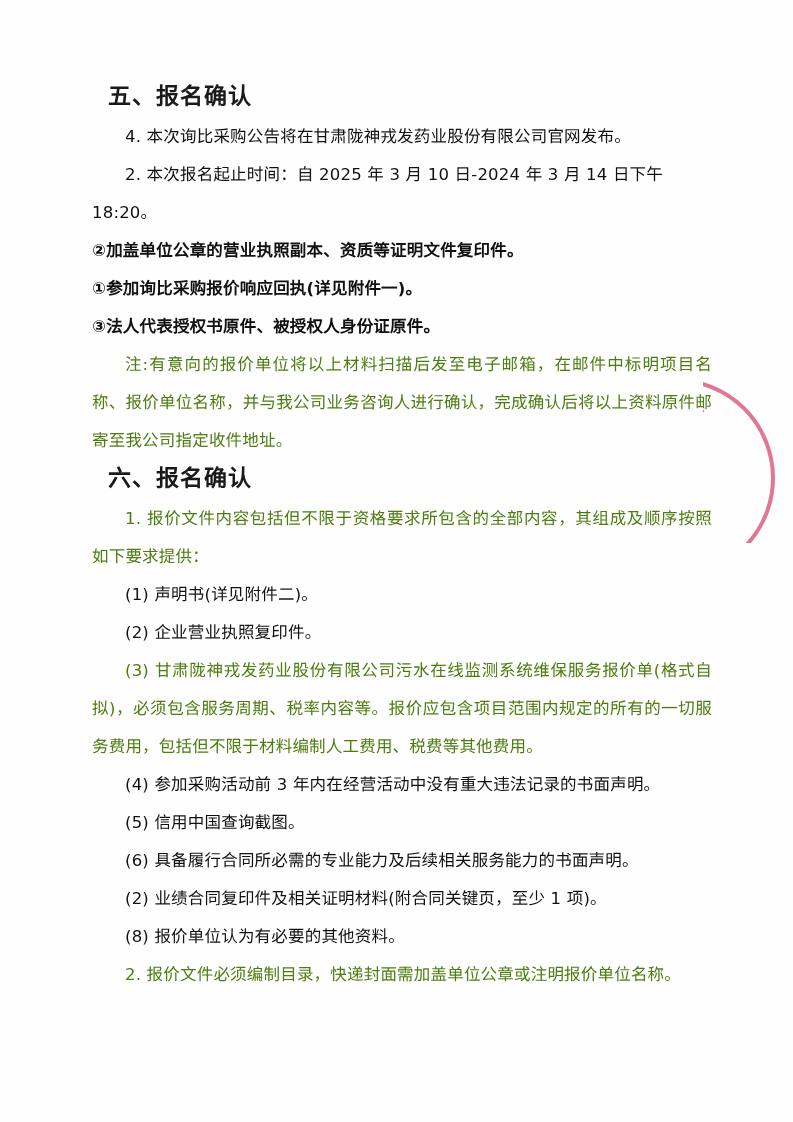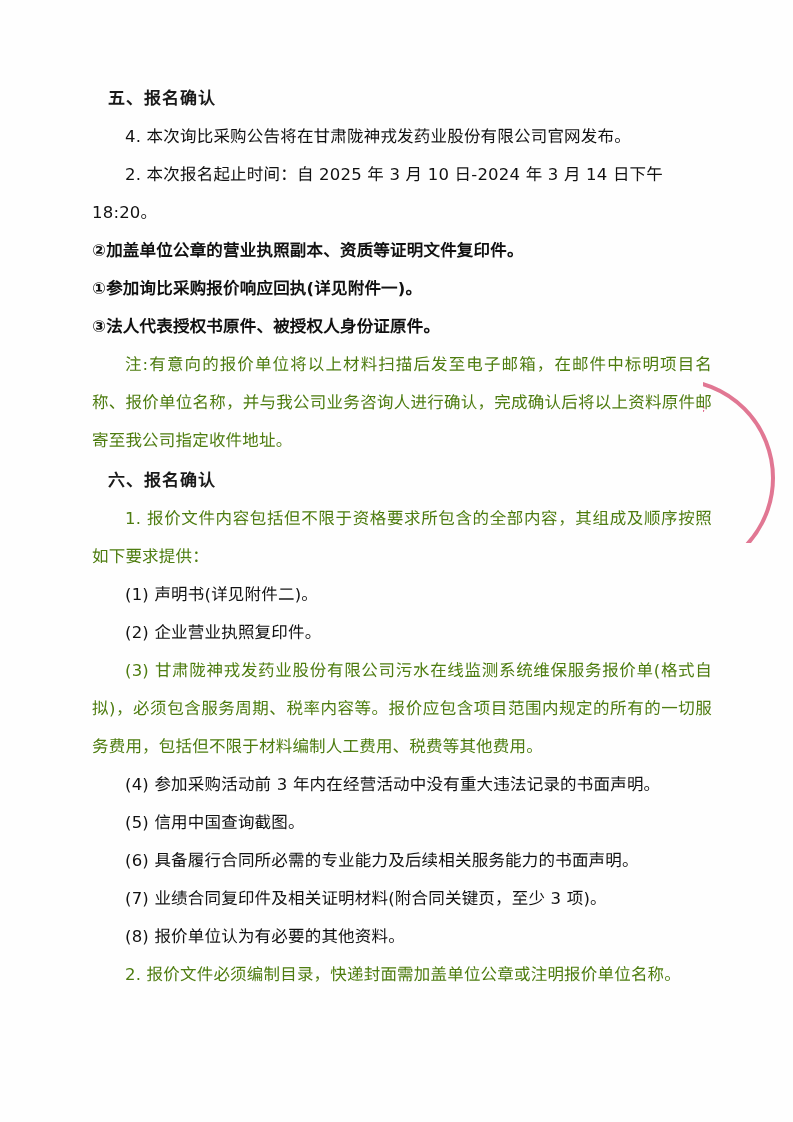--- a/index.html
+++ b/index.html
@@ -34,24 +34,25 @@
     line-height: 38px;
     letter-spacing: 0.2px;
     color: #111;
     white-space: pre-wrap;
   }
   .indent2 {
     text-indent: 33px;
   }
   .heading {
     font-weight: bold;
-    font-size: 17px;
+    font-size: 23px;
     line-height: 40px;
     text-indent: 16px;
     letter-spacing: 1px;
+    font-family: Liberation Mono, monospace;
   }
   .bold {
     font-weight: bold;
   }
   .para {
     font-size: 16.5px;
     line-height: 38px;
     letter-spacing: 0.2px;
     text-align: justify;
     text-justify: inter-ideograph;
@@ -118,21 +119,21 @@
     <div class="line bold">③法人代表授权书原件、被授权人身份证原件。</div>
     <div class="para ind">注:有意向的报价单位将以上材料扫描后发至电子邮箱，在邮件中标明项目名称、报价单位名称，并与我公司业务咨询人进行确认，完成确认后将以上资料原件邮寄至我公司指定收件地址。</div>
     <div class="heading">六、报名确认</div>
     <div class="para ind">1. 报价文件内容包括但不限于资格要求所包含的全部内容，其组成及顺序按照如下要求提供：</div>
     <div class="line indent2">(1) 声明书(详见附件二)。</div>
     <div class="line indent2">(2) 企业营业执照复印件。</div>
     <div class="para ind">(3) 甘肃陇神戎发药业股份有限公司污水在线监测系统维保服务报价单(格式自拟)，必须包含服务周期、税率内容等。报价应包含项目范围内规定的所有的一切服务费用，包括但不限于材料编制人工费用、税费等其他费用。</div>
     <div class="line indent2">(4) 参加采购活动前 3 年内在经营活动中没有重大违法记录的书面声明。</div>
     <div class="line indent2">(5) 信用中国查询截图。</div>
     <div class="line indent2">(6) 具备履行合同所必需的专业能力及后续相关服务能力的书面声明。</div>
-    <div class="line indent2">(7) 业绩合同复印件及相关证明材料(附合同关键页，至少 3 项)。</div>
+    <div class="line indent2">(2) 业绩合同复印件及相关证明材料(附合同关键页，至少 1 项)。</div>
     <div class="line indent2">(8) 报价单位认为有必要的其他资料。</div>
     <div class="para ind">2. 报价文件必须编制目录，快递封面需加盖单位公章或注明报价单位名称。</div>
   </div>
 
   <div class="stamp">
     <div class="stamp-inner"></div>
     <div class="stamp-text-top">业质</div>
 
     <div class="stamp-text-bottom">268</div>
   </div>

